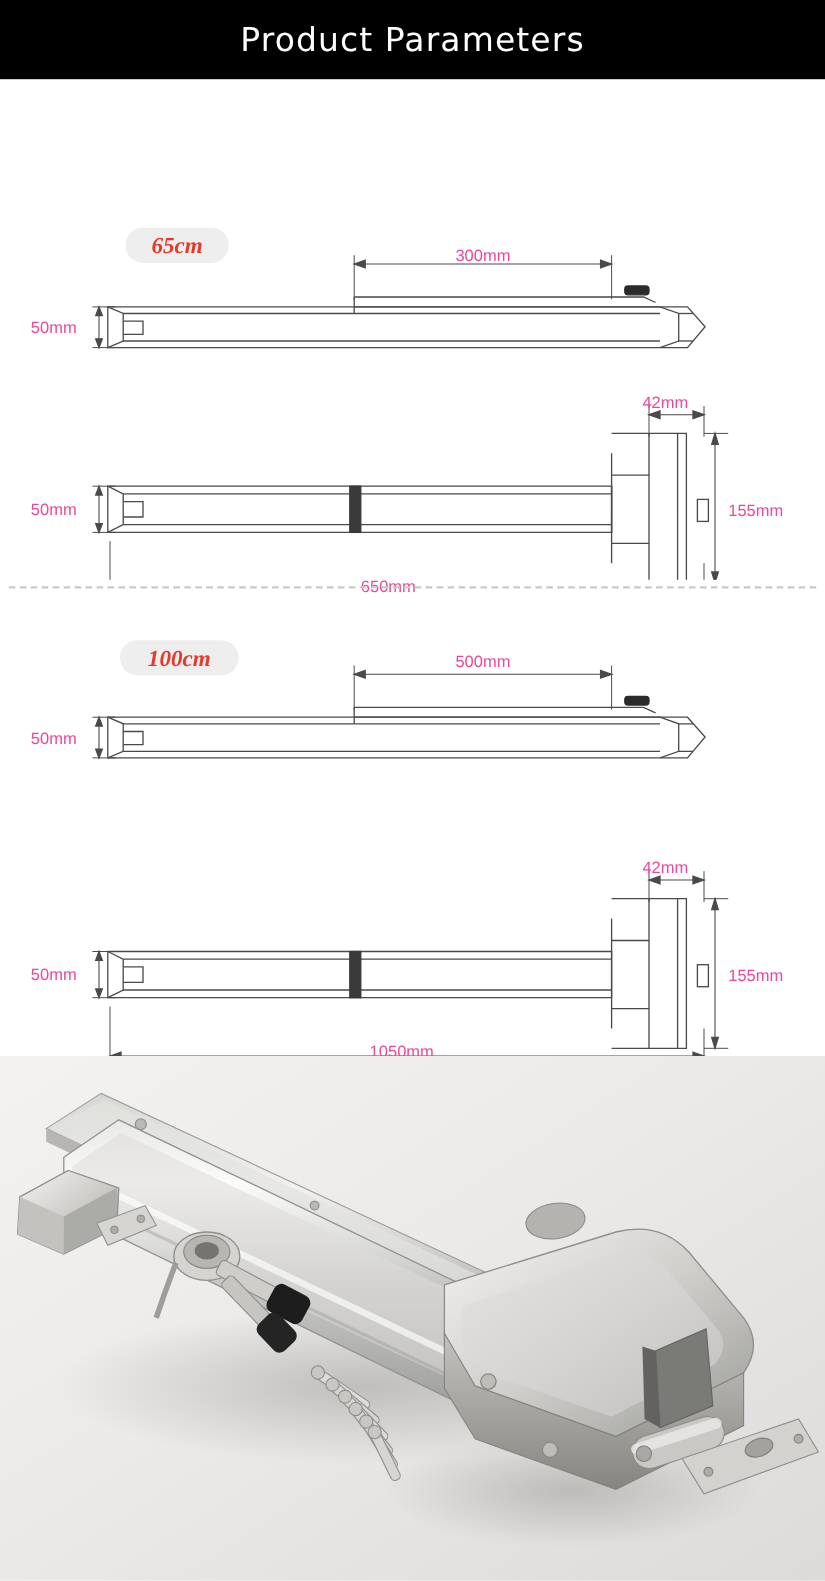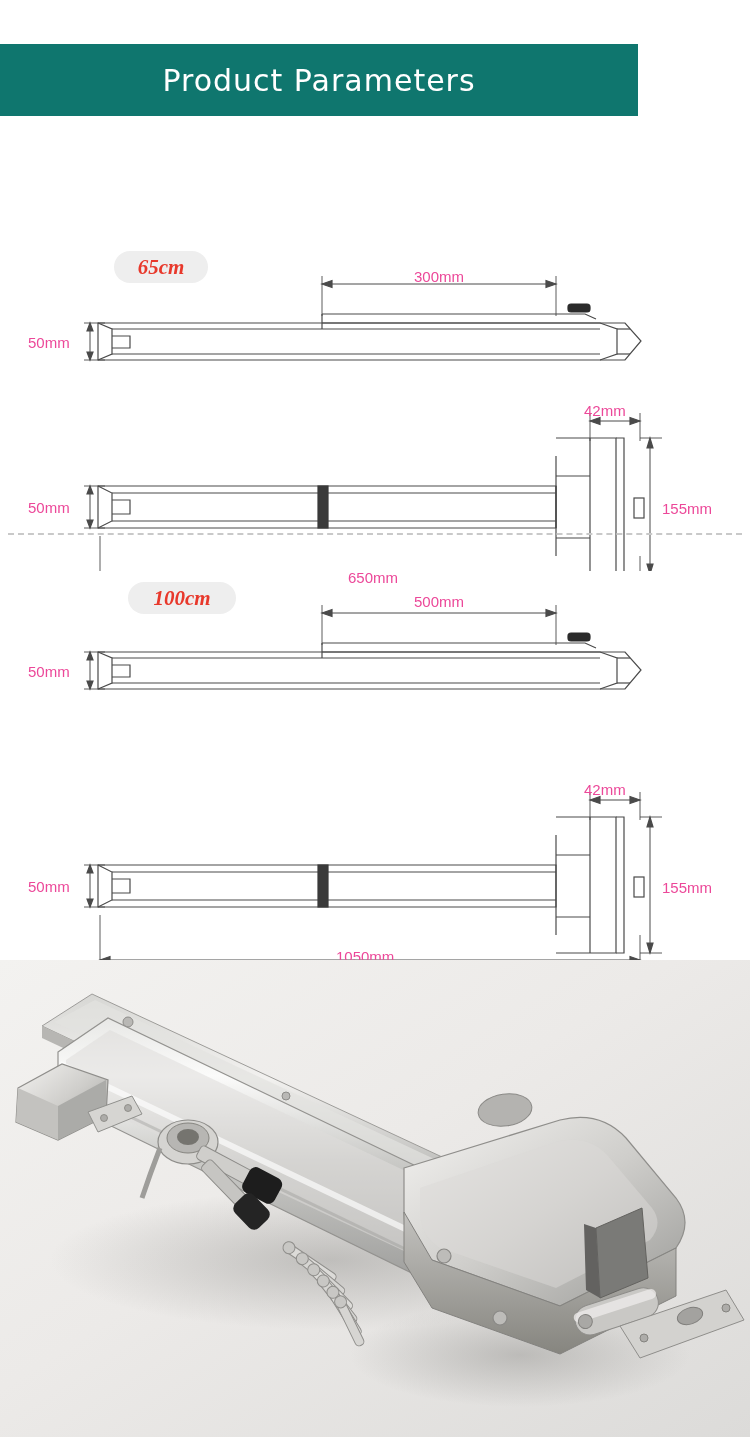--- a/index.html
+++ b/index.html
@@ -10,27 +10,26 @@
   body {
     width: 750px;
     height: 1437px;
     position: relative;
     font-family: "Liberation Sans", sans-serif;
     overflow: hidden;
   }
 
   
   .header {
-    width: 638px;
+    width: 750px;
     height: 72px;
-    background: #0f766e;
+    background: #000000;
     display: flex;
     align-items: center;
     justify-content: center;
-    margin-top: 44px;
   }
   .header-title {
     color: #ffffff;
     font-size: 30px;
     font-weight: 400;
     letter-spacing: 1px;
     font-family: "DejaVu Sans", sans-serif;
   }
 
   
@@ -179,28 +178,28 @@
       <path d="M100 465 L110 461.5 L110 468.5 Z" fill="#4a4a4a"></path>
       <path d="M640 465 L630 461.5 L630 468.5 Z" fill="#4a4a4a"></path>
     </g>
   </svg>
 
   <div class="dim-label" style="left:414px; top:152px;">300mm</div>
   <div class="dim-label" style="left:28px; top:218px;">50mm</div>
   <div class="dim-label" style="left:584px; top:286px;">42mm</div>
   <div class="dim-label" style="left:662px; top:384px;">155mm</div>
   <div class="dim-label" style="left:28px; top:383px;">50mm</div>
-  <div class="dim-label" style="left:348px; top:453px;">650mm</div>
+  <div class="dim-label" style="left:328px; top:453px;">650mm</div>
 </div>
 
 <div class="divider"></div>
 
 <div class="spec-panel panel-100" style="position:absolute; left:0; top:545px;">
 
-  <div class="size-badge" style="left:128px; top:37px; width:108px;">100cm</div>
+  <div class="size-badge" style="left:109px; top:37px; width:108px;">100cm</div>
 
   <svg class="drawing" width="750" height="435" viewBox="0 0 750 435">
     <g fill="none" stroke="#4a4a4a" stroke-width="1.2">
 
       <path d="M98 107 L98 144 L600 144 L617 138 L617 113 L600 107 Z"></path>
       <path d="M98 107 L112 113 L112 138 L98 144"></path>
       <path d="M112 113 L600 113"></path>
       <path d="M112 138 L600 138"></path>
       <path d="M322 98 L585 98 L596 103"></path>
       <path d="M322 98 L322 113"></path>

